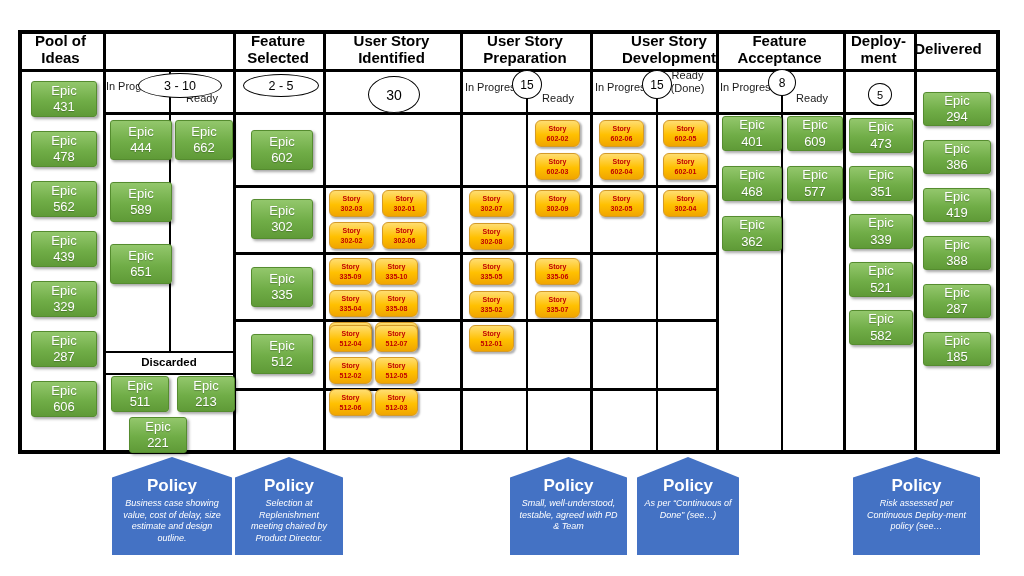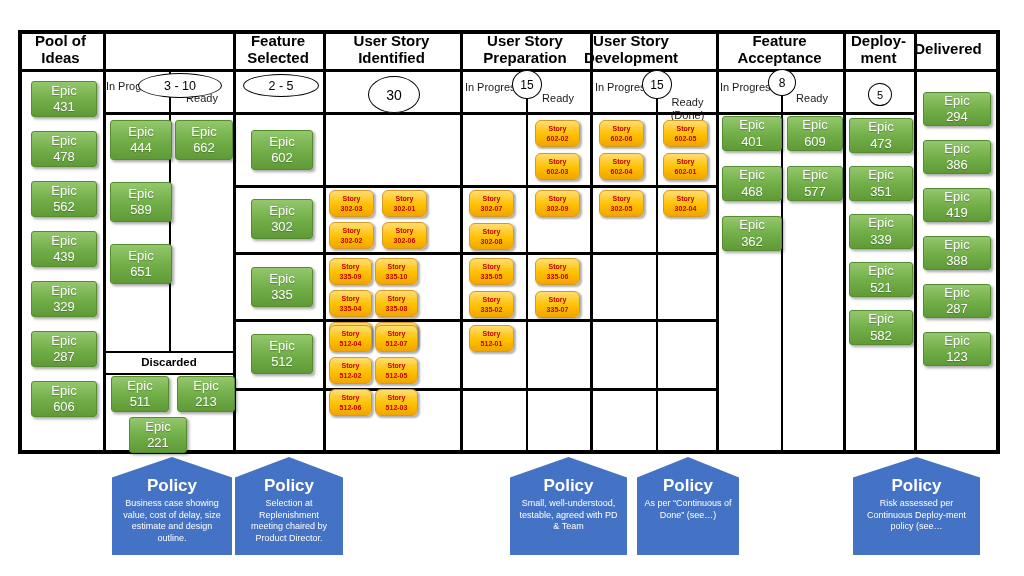--- a/index.html
+++ b/index.html
@@ -37,21 +37,21 @@
   .sel-cell .epic{width:60px;height:38px;}
   #fa-ip-epics{row-gap:15px;} #fa-ip-epics .epic{width:58px;height:33px;}
   #fa-ready-epics{row-gap:15px;} #fa-ready-epics .epic{width:54px;height:33px;}
   #dep-epics{row-gap:13px;} #dep-epics .epic{width:62px;height:33px;}
   #del-epics{row-gap:14px;} #del-epics .epic{width:66px;height:32px;}
   .policy{position:absolute;background:var(--policy-blue,#4472C4);color:#fff;text-align:center;
           clip-path:polygon(50% 0,100% 21%,100% 100%,0 100%,0 21%);
           padding:19px 7px 4px 7px;box-sizing:border-box;
           filter:drop-shadow(2px 2px 2px rgba(0,0,0,.25));}
   .policy .ptitle{font-weight:bold;font-size:17px;display:block;}
-  .policy .ptext{font-size:9px;line-height:1.3;display:block;margin-top:2px;}
+  .policy .ptext{font-size:9px;line-height:1.3;display:block;margin-top:2px;font-style:italic;}
 </style>
 </head>
 <body>
 
 <div id="scene">
 
   <div class="hline" style="left:18px;top:30px;width:982px;height:4px"></div>
   <div class="hline" style="left:18px;top:69px;width:982px;height:3px"></div>
   <div class="hline" style="left:18px;top:450px;width:982px;height:4px"></div>
   <div class="hline" style="left:103px;top:112px;width:813px;height:3px"></div>
@@ -75,39 +75,39 @@
 
   <div class="vline" style="left:169px;top:71px;width:2px;height:281px"></div>
   <div class="vline" style="left:526px;top:71px;width:2px;height:379px"></div>
   <div class="vline" style="left:656px;top:71px;width:2px;height:379px"></div>
   <div class="vline" style="left:781px;top:71px;width:2px;height:379px"></div>
 
   <div class="colhead" style="left:18px;top:31px;width:85px;height:37px">Pool of Ideas</div>
   <div class="colhead" style="left:323px;top:31px;width:137px;height:37px">User Story Identified</div>
   <div class="colhead" style="left:233px;top:31px;width:90px;height:37px">Feature Selected</div>
   <div class="colhead" style="left:460px;top:31px;width:130px;height:37px">User Story Preparation</div>
-  <div class="colhead" style="left:568px;top:31px;width:126px;height:37px">User Story Development</div>
+  <div class="colhead" style="left:606px;top:31px;width:126px;height:37px">User Story Development</div>
   <div class="colhead" style="left:716px;top:31px;width:127px;height:37px">Feature Acceptance</div>
   <div class="colhead" style="left:843px;top:31px;width:71px;height:37px">Deploy-ment</div>
   <div class="colhead" style="left:914px;top:31px;width:68px;height:37px">Delivered</div>
 
   <div class="oval" style="left:138px;top:73px;width:82px;height:23px">3 - 10</div>
   <div class="oval" style="left:243px;top:74px;width:74px;height:21px">2 - 5</div>
   <div class="oval" style="left:368px;top:76px;width:50px;height:35px;font-size:14px">30</div>
   <div class="oval" style="left:512px;top:70px;width:28px;height:27px;font-size:12px">15</div>
   <div class="oval" style="left:642px;top:70px;width:28px;height:27px;font-size:12px">15</div>
   <div class="oval" style="left:768px;top:69px;width:26px;height:25px;font-size:12px">8</div>
   <div class="oval" style="left:868px;top:83px;width:22px;height:21px;font-size:11px">5</div>
 
   <div class="sublabel" style="left:105px;top:80px;width:58px">In Progress</div>
   <div class="sublabel" style="left:173px;top:92px;width:58px">Ready</div>
   <div class="sublabel" style="left:463px;top:81px;width:60px">In Progress</div>
   <div class="sublabel" style="left:529px;top:92px;width:58px">Ready</div>
   <div class="sublabel" style="left:593px;top:81px;width:60px">In Progress</div>
-  <div class="sublabel" style="left:660px;top:96px;width:55px">Ready (Done)</div>
+  <div class="sublabel" style="left:660px;top:69px;width:55px">Ready (Done)</div>
   <div class="sublabel" style="left:718px;top:81px;width:60px">In Progress</div>
   <div class="sublabel" style="left:784px;top:92px;width:56px">Ready</div>
   <div class="disc-label" style="left:103px;top:353px;width:132px;height:18px">Discarded</div>
 
   <div class="epics" id="pool-epics" style="left:31px;top:81px;width:66px">
 
   <div class="epic">
         <span>Epic</span>
         <span>431</span>
       </div>
@@ -442,21 +442,21 @@
       <div class="epic">
         <span>Epic</span>
         <span>388</span>
       </div>
       <div class="epic">
         <span>Epic</span>
         <span>287</span>
       </div>
       <div class="epic">
         <span>Epic</span>
-        <span>123</span>
+        <span>185</span>
       </div>
     </div>
 
   <div class="policy" style="left:112px;top:457px;width:120px;height:98px">
     <span class="ptitle">Policy</span>
     <span class="ptext">Business case showing value, cost of delay, size estimate and design outline.</span>
   </div>
   <div class="policy" style="left:235px;top:457px;width:108px;height:98px">
     <span class="ptitle">Policy</span>
     <span class="ptext">Selection at Replenishment meeting chaired by Product Director.</span>

